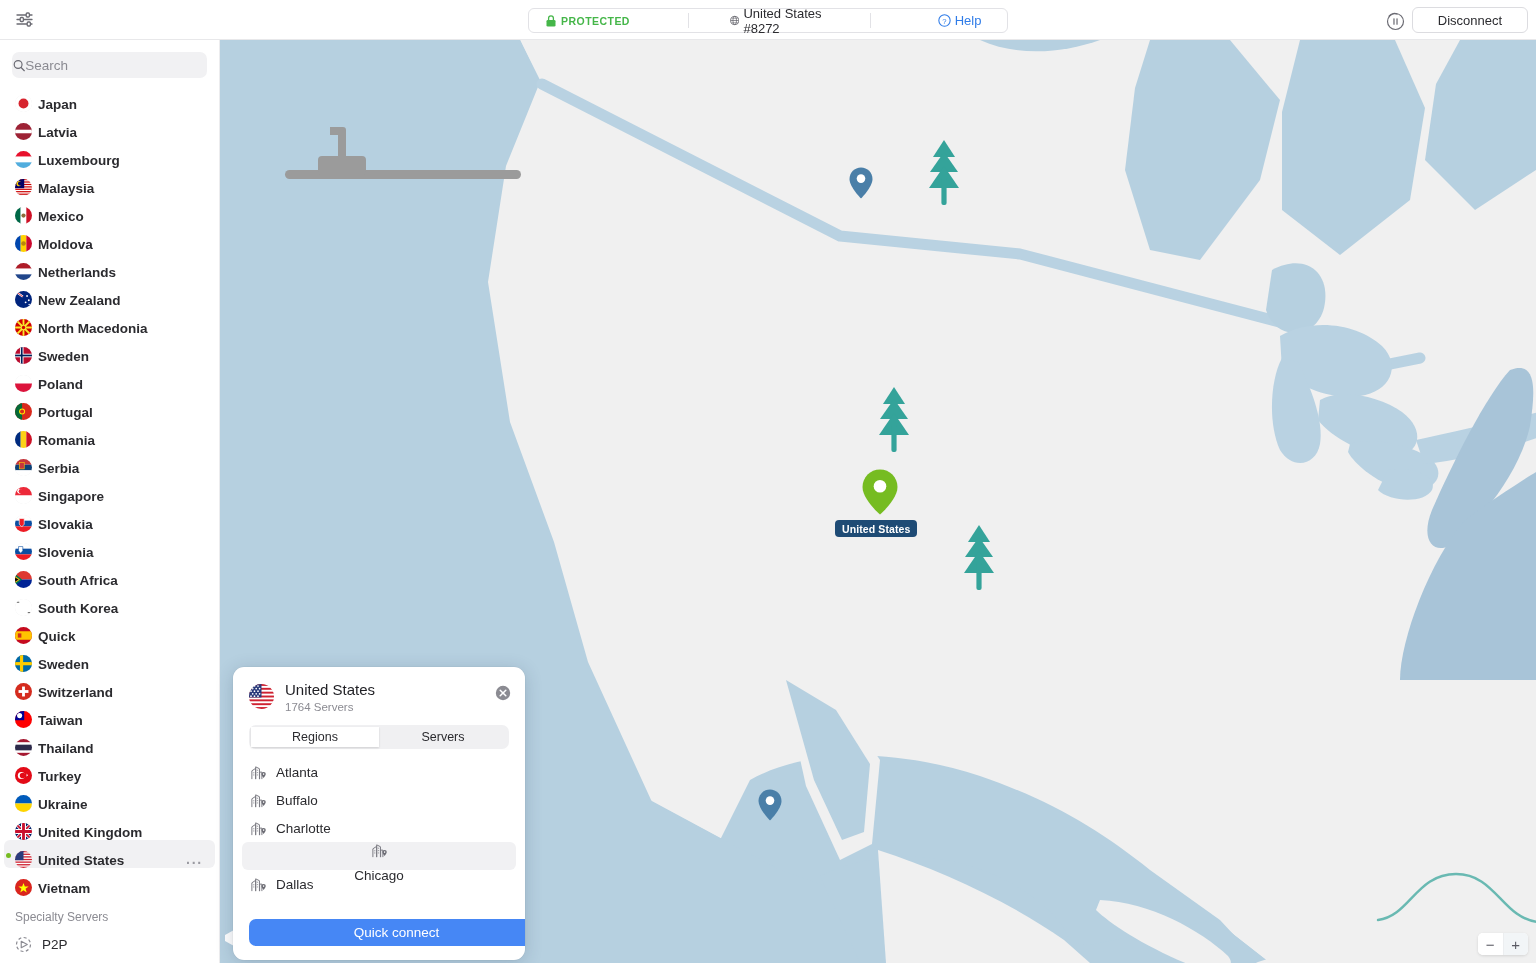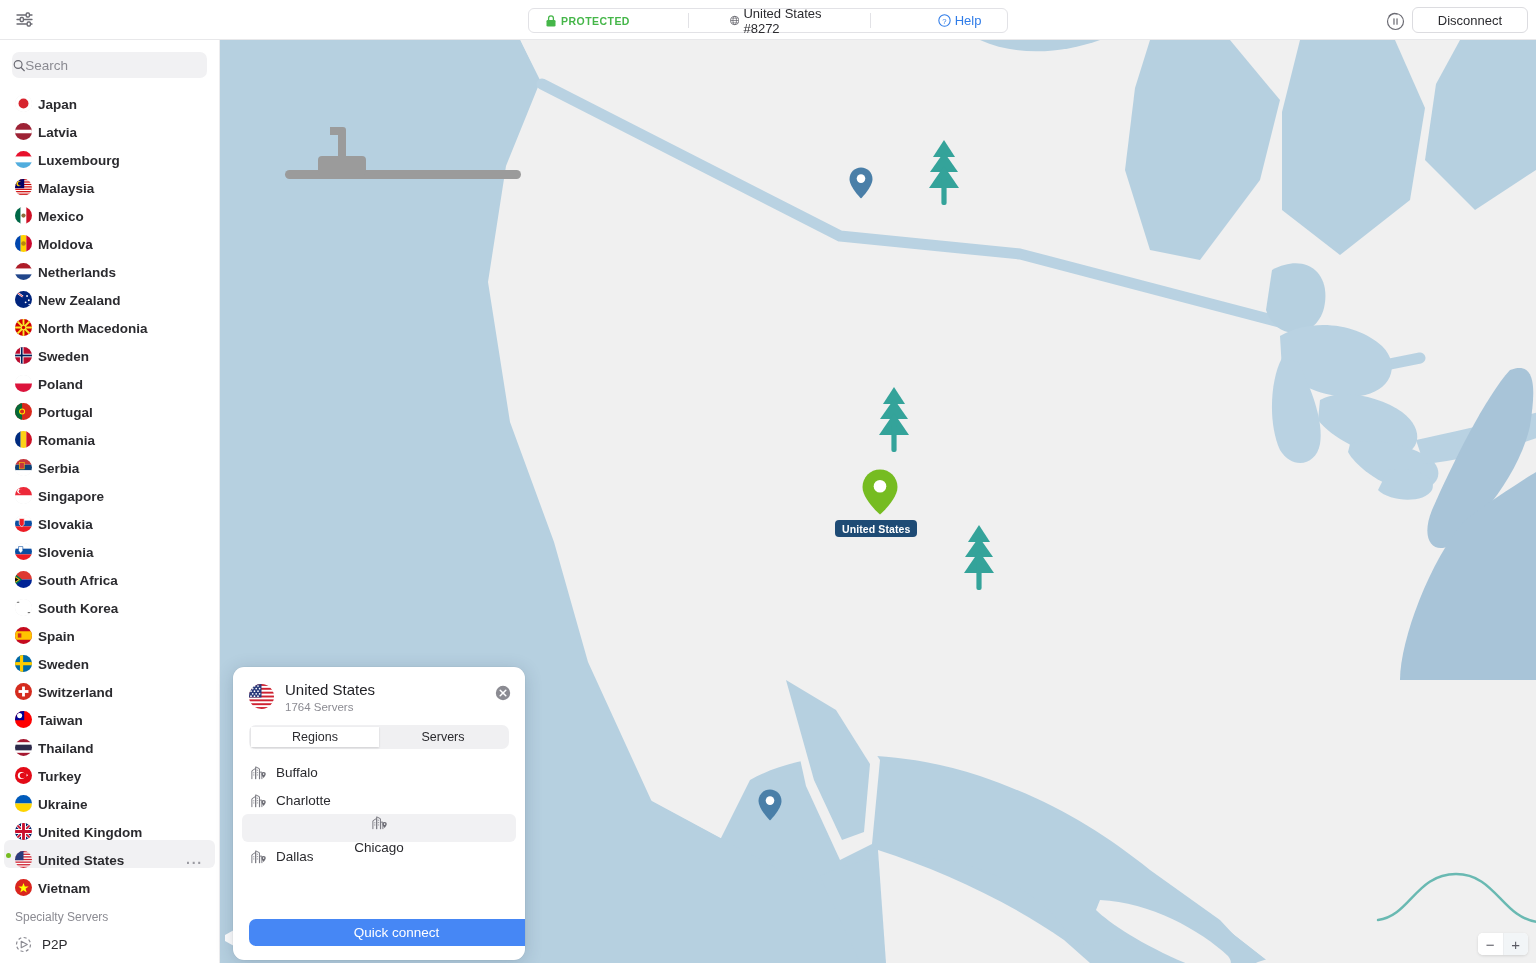--- a/index.html
+++ b/index.html
@@ -433,21 +433,21 @@
             </g>
           </svg></span>
         <span class="country-label">South Korea</span>
       </div>
       <div class="country-row">
         <span class="flag"><svg width="17" height="17" viewBox="0 0 24 24" preserveAspectRatio="xMidYMid slice">
             <rect width="24" height="24" fill="#c60b1e"></rect>
             <rect y="6" width="24" height="12" fill="#ffc400"></rect>
             <rect x="4" y="9" width="5" height="6" fill="#c60b1e" opacity=".8"></rect>
           </svg></span>
-        <span class="country-label">Spain</span>
+        <span class="country-label">Quick</span>
       </div>
       <div class="country-row">
         <span class="flag"><svg width="17" height="17" viewBox="0 0 24 24" preserveAspectRatio="xMidYMid slice">
             <rect width="24" height="24" fill="#006aa7"></rect>
             <g fill="#fecc00">
               <rect x="7" width="4.5" height="24"></rect>
               <rect y="10" width="24" height="4.5"></rect>
             </g>
           </svg></span>
         <span class="country-label">Sweden</span>
@@ -741,41 +741,62 @@
               <line x1="3.3" y1="9.3" x2="4.6" y2="9.3"></line>
               <line x1="3.3" y1="11.6" x2="4.6" y2="11.6"></line>
               <line x1="7.2" y1="6.6" x2="8.6" y2="6.6"></line>
               <line x1="7.2" y1="9.1" x2="8.6" y2="9.1"></line>
               <line x1="7.2" y1="11.6" x2="8.6" y2="11.6"></line>
             </g>
             <path d="M14.4 8.4a2.3 2.3 0 0 1 2.3 2.3c0 1.7-2.3 4.1-2.3 4.1s-2.3-2.4-2.3-4.1a2.3 2.3 0 0 1 2.3-2.3z" fill="#6b6b73"></path>
             <circle cx="14.4" cy="10.7" r=".85" fill="#fff"></circle>
           </svg>
         </span>
-        <span class="region-label">Buffalo</span>
+        <span class="region-label">Atlanta</span>
       </div>
       <div class="region-row">
         <span style="display: flex;">
           <svg width="17" height="17" viewBox="0 0 18 18">
             <g fill="none" stroke="#7a7a82" stroke-width="1.05">
               <path d="M2 16V7.2l4-2.6V16"></path>
               <path d="M6 16V3l4 2v11"></path>
               <path d="M10.2 16V8.6h2.4V16"></path>
             </g>
             <g stroke="#7a7a82" stroke-width=".8">
               <line x1="3.3" y1="9.3" x2="4.6" y2="9.3"></line>
               <line x1="3.3" y1="11.6" x2="4.6" y2="11.6"></line>
               <line x1="7.2" y1="6.6" x2="8.6" y2="6.6"></line>
               <line x1="7.2" y1="9.1" x2="8.6" y2="9.1"></line>
               <line x1="7.2" y1="11.6" x2="8.6" y2="11.6"></line>
             </g>
             <path d="M14.4 8.4a2.3 2.3 0 0 1 2.3 2.3c0 1.7-2.3 4.1-2.3 4.1s-2.3-2.4-2.3-4.1a2.3 2.3 0 0 1 2.3-2.3z" fill="#6b6b73"></path>
             <circle cx="14.4" cy="10.7" r=".85" fill="#fff"></circle>
           </svg>
         </span>
+        <span class="region-label">Buffalo</span>
+      </div>
+      <div class="region-row">
+        <span style="display: flex;">
+          <svg width="17" height="17" viewBox="0 0 18 18">
+            <g fill="none" stroke="#7a7a82" stroke-width="1.05">
+              <path d="M2 16V7.2l4-2.6V16"></path>
+              <path d="M6 16V3l4 2v11"></path>
+              <path d="M10.2 16V8.6h2.4V16"></path>
+            </g>
+            <g stroke="#7a7a82" stroke-width=".8">
+              <line x1="3.3" y1="9.3" x2="4.6" y2="9.3"></line>
+              <line x1="3.3" y1="11.6" x2="4.6" y2="11.6"></line>
+              <line x1="7.2" y1="6.6" x2="8.6" y2="6.6"></line>
+              <line x1="7.2" y1="9.1" x2="8.6" y2="9.1"></line>
+              <line x1="7.2" y1="11.6" x2="8.6" y2="11.6"></line>
+            </g>
+            <path d="M14.4 8.4a2.3 2.3 0 0 1 2.3 2.3c0 1.7-2.3 4.1-2.3 4.1s-2.3-2.4-2.3-4.1a2.3 2.3 0 0 1 2.3-2.3z" fill="#6b6b73"></path>
+            <circle cx="14.4" cy="10.7" r=".85" fill="#fff"></circle>
+          </svg>
+        </span>
         <span class="region-label">Charlotte</span>
       </div>
       <div class="region-row hl">
         <span style="display: flex;">
           <svg width="17" height="17" viewBox="0 0 18 18">
             <g fill="none" stroke="#7a7a82" stroke-width="1.05">
               <path d="M2 16V7.2l4-2.6V16"></path>
               <path d="M6 16V3l4 2v11"></path>
               <path d="M10.2 16V8.6h2.4V16"></path>
             </g>

